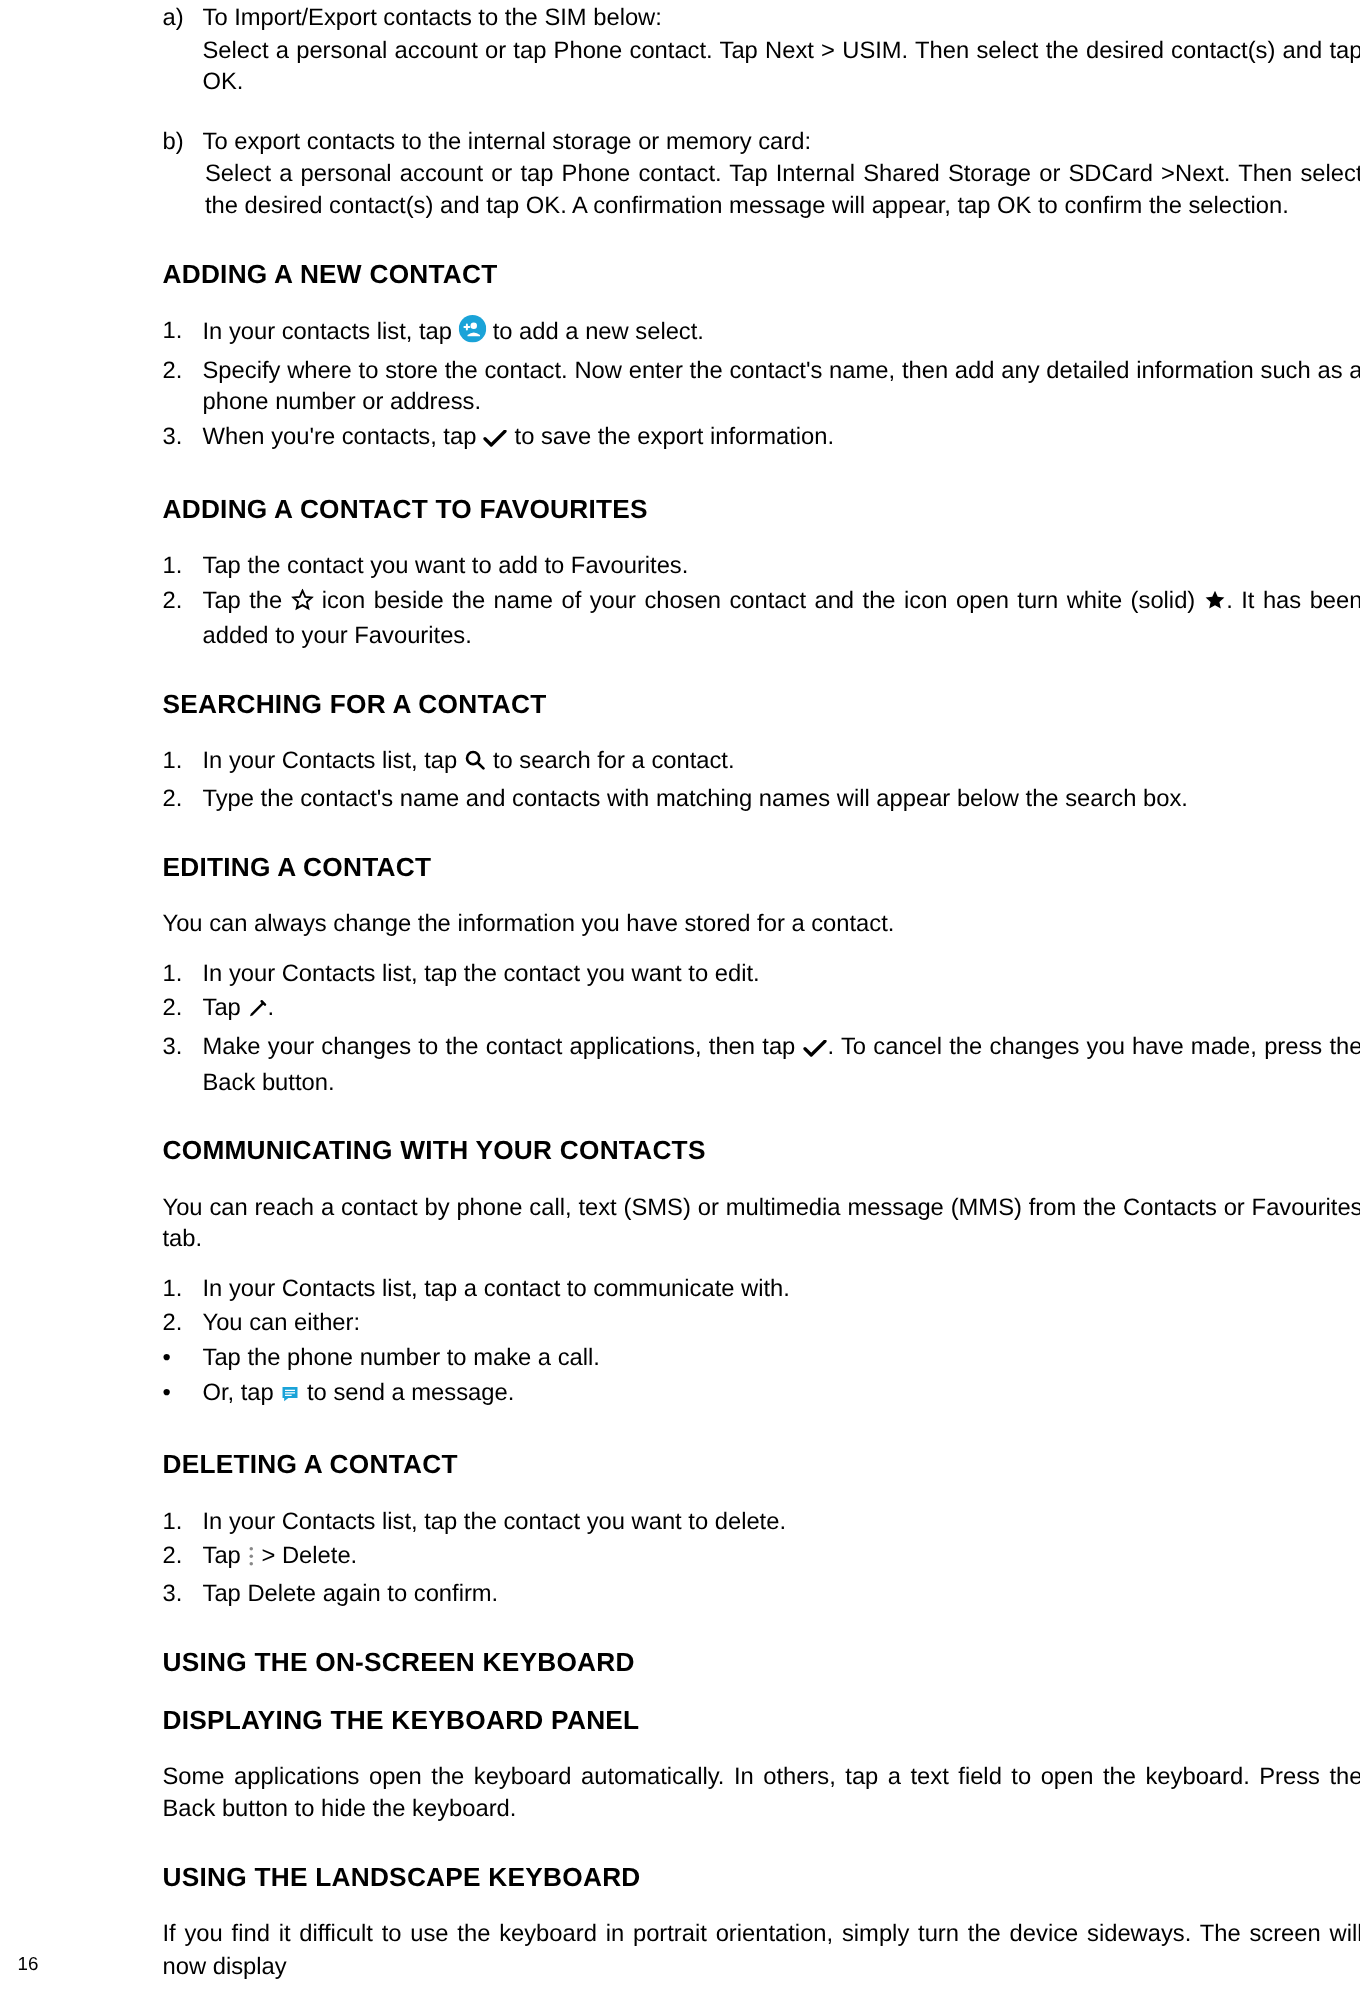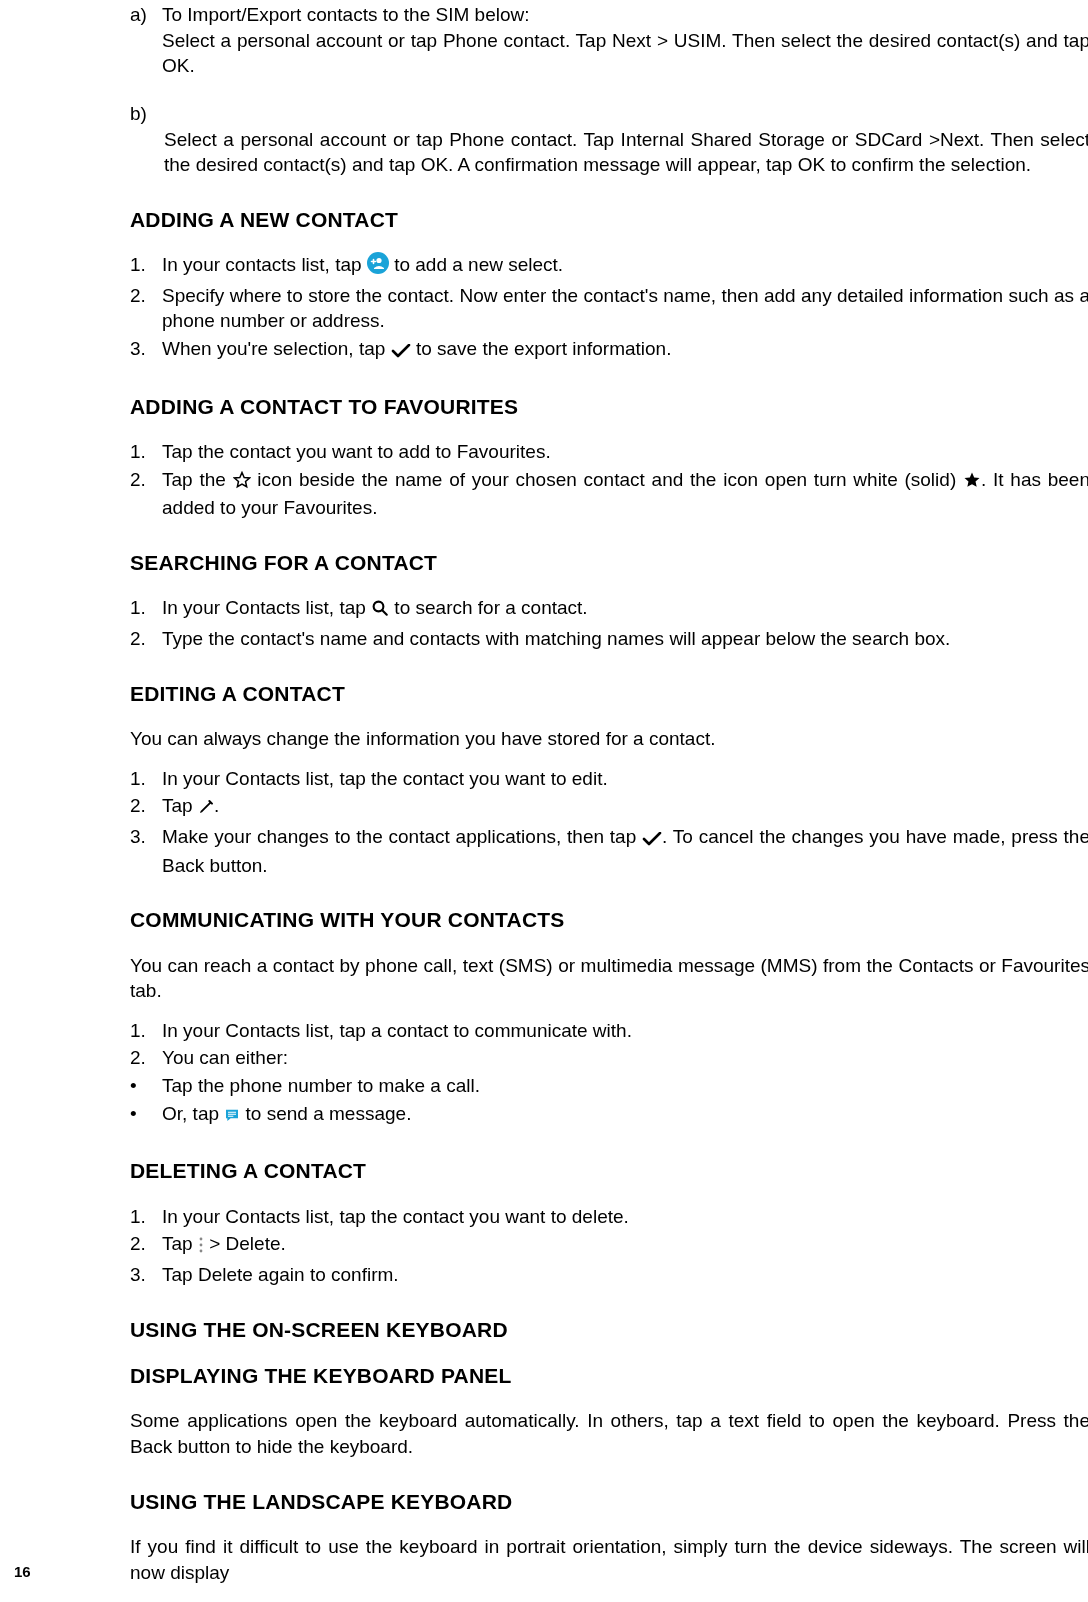--- a/index.html
+++ b/index.html
@@ -52,21 +52,21 @@
   .li.letter .txt { padding-left: 0; }
   .icon {
     display: inline-block;
     vertical-align: -3px;
   }
   .pagenum {
     position: absolute;
     left: 14px;
     bottom: 22px;
     font-size: 15px;
-    font-weight: 700;
+    font-weight: 400;
     color: #000;
   }
   svg { display: inline-block; }
   .bullet .num { width: 32px; flex: 0 0 32px; text-align: left; }
 </style>
 </head>
 <body>
 <div class="page">
 <div class="content">
 
@@ -76,21 +76,21 @@
     <span>To Import/Export contacts to the SIM below:</span><br>
     <span style="display:inline-block;">Select a personal account or tap Phone contact. Tap Next &gt; USIM. Then select the desired contact(s) and tap OK.</span>
   </div>
 </div>
 
 <div style="height:18px"></div>
 
 <div class="li letter">
   <div class="num">b)</div>
   <div class="txt">
-    <br>
+    <span>To export contacts to the internal storage or memory card:</span><br>
     <span style="display:inline-block; padding-left:2px;">Select a personal account or tap Phone contact. Tap Internal Shared Storage or SDCard &gt;Next. Then select the desired contact(s) and tap OK. A confirmation message will appear, tap OK to confirm the selection.</span>
   </div>
 </div>
 
 <h2>ADDING A NEW CONTACT</h2>
 
 <div class="li">
   <div class="num">1.</div>
   <div class="txt">
     <span>In your contacts list, tap </span><span class="icon"><svg width="22" height="22" viewBox="0 0 22 22">
@@ -101,21 +101,21 @@
             </svg></span><span> to add a new select.</span>
   </div>
 </div>
 <div class="li">
   <div class="num">2.</div>
   <div class="txt">Specify where to store the contact. Now enter the contact's name, then add any detailed information such as a phone number or address.</div>
 </div>
 <div class="li">
   <div class="num">3.</div>
   <div class="txt">
-    <span>When you're selection, tap </span> <span class="icon"><svg width="20" height="14" viewBox="0 0 20 14">
+    <span>When you're contacts, tap </span> <span class="icon"><svg width="20" height="14" viewBox="0 0 20 14">
               <path d="M2 7 L7 12 L18 1" stroke="#000" stroke-width="2.6" fill="none" stroke-linecap="round" stroke-linejoin="round"></path>
             </svg></span> <span> to save the export information.</span>
   </div>
 </div>
 
 <h2>ADDING A CONTACT TO FAVOURITES</h2>
 
 <div class="li">
   <div class="num">1.</div>
   <div class="txt">Tap the contact you want to add to Favourites.</div>

